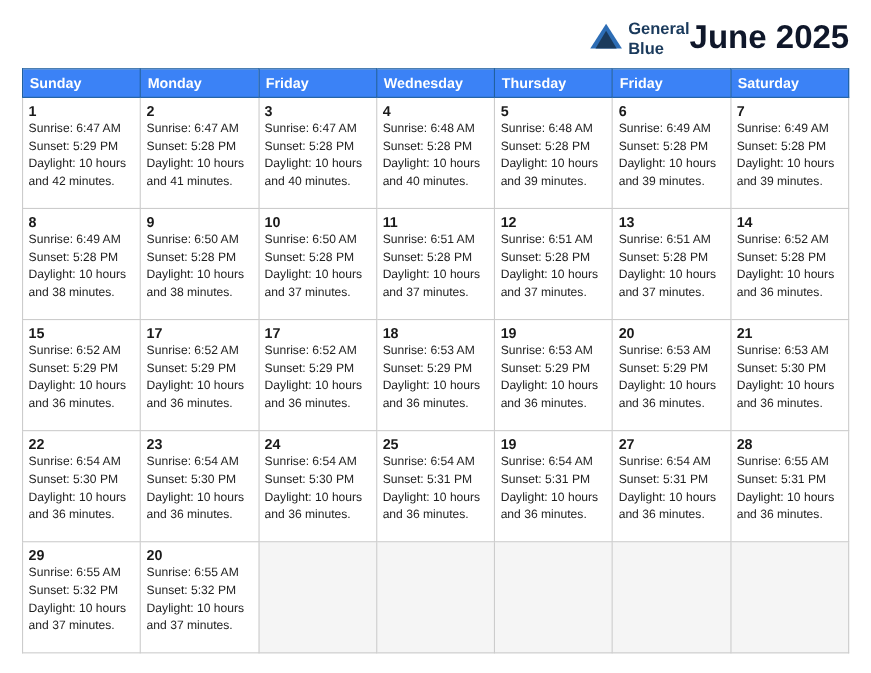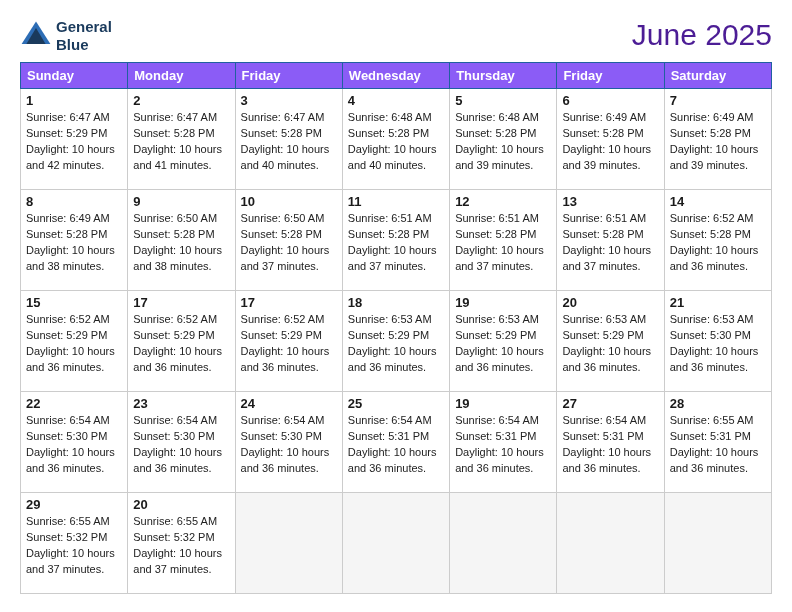--- a/index.html
+++ b/index.html
@@ -9,20 +9,21 @@
       font-family: Arial, sans-serif;
       background: #fff;
       overflow: hidden;
     }
     .page {
       width: 792px;
       height: 612px;
       padding: 18px 20px 18px 20px;
       display: flex;
       flex-direction: column;
+      align-items: flex-end;
     }
     .header {
       display: flex;
       justify-content: space-between;
       align-items: flex-start;
       margin-bottom: 8px;
     }
     .logo {
       display: flex;
       align-items: center;
@@ -36,36 +37,36 @@
     .logo-icon {
       width: 32px;
       height: 32px;
       margin-right: 4px;
     }
     .title-area {
       text-align: right;
     }
     .month-title {
       font-size: 30px;
-      font-weight: normal;
-      color: #4c1d95;
+      font-weight: bold;
+      color: #0f172a;
     }
     .location {
       font-size: 14px;
       color: #333;
     }
     .calendar {
       flex: 1;
       border: 1px solid #ccc;
       border-collapse: collapse;
       width: 100%;
       table-layout: fixed;
     }
     .calendar th {
-      background-color: #8b5cf6;
+      background-color: #3b82f6;
       color: #fff;
       text-align: left;
       padding: 5px 6px;
       font-size: 13px;
       font-weight: bold;
       border: 1px solid #2060a0;
     }
     .calendar td {
       border: 1px solid #ccc;
       vertical-align: top;

